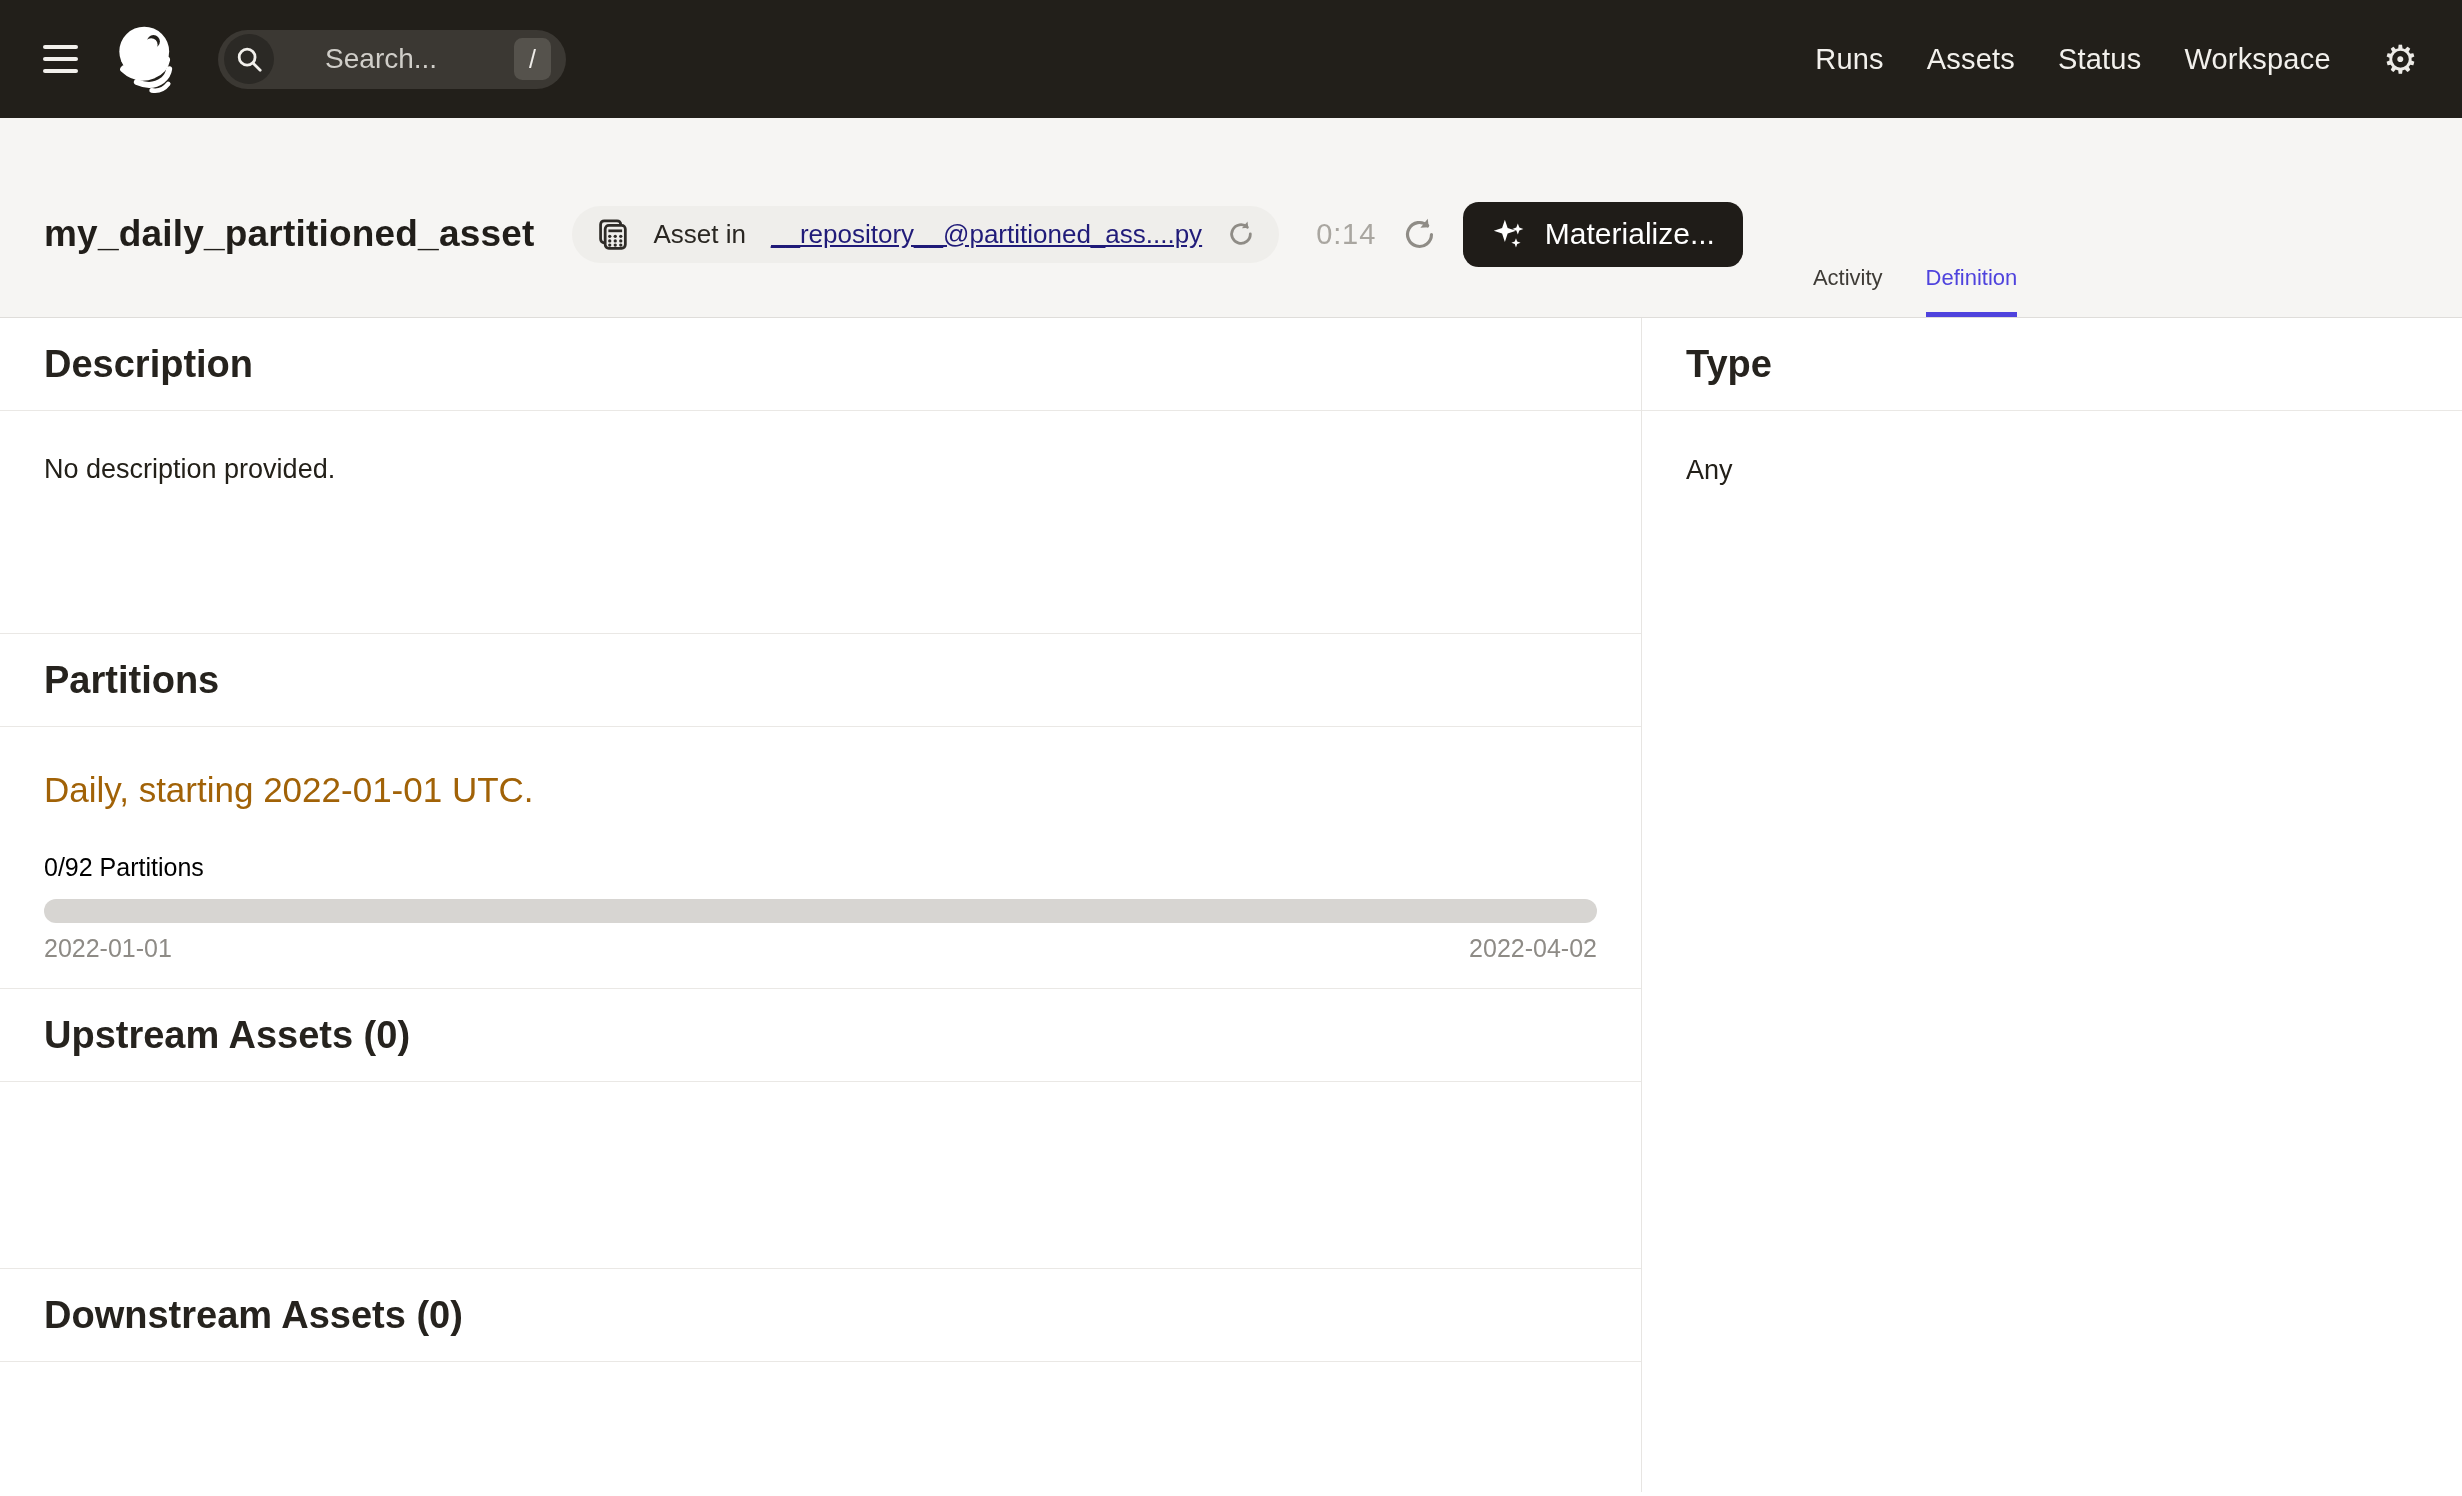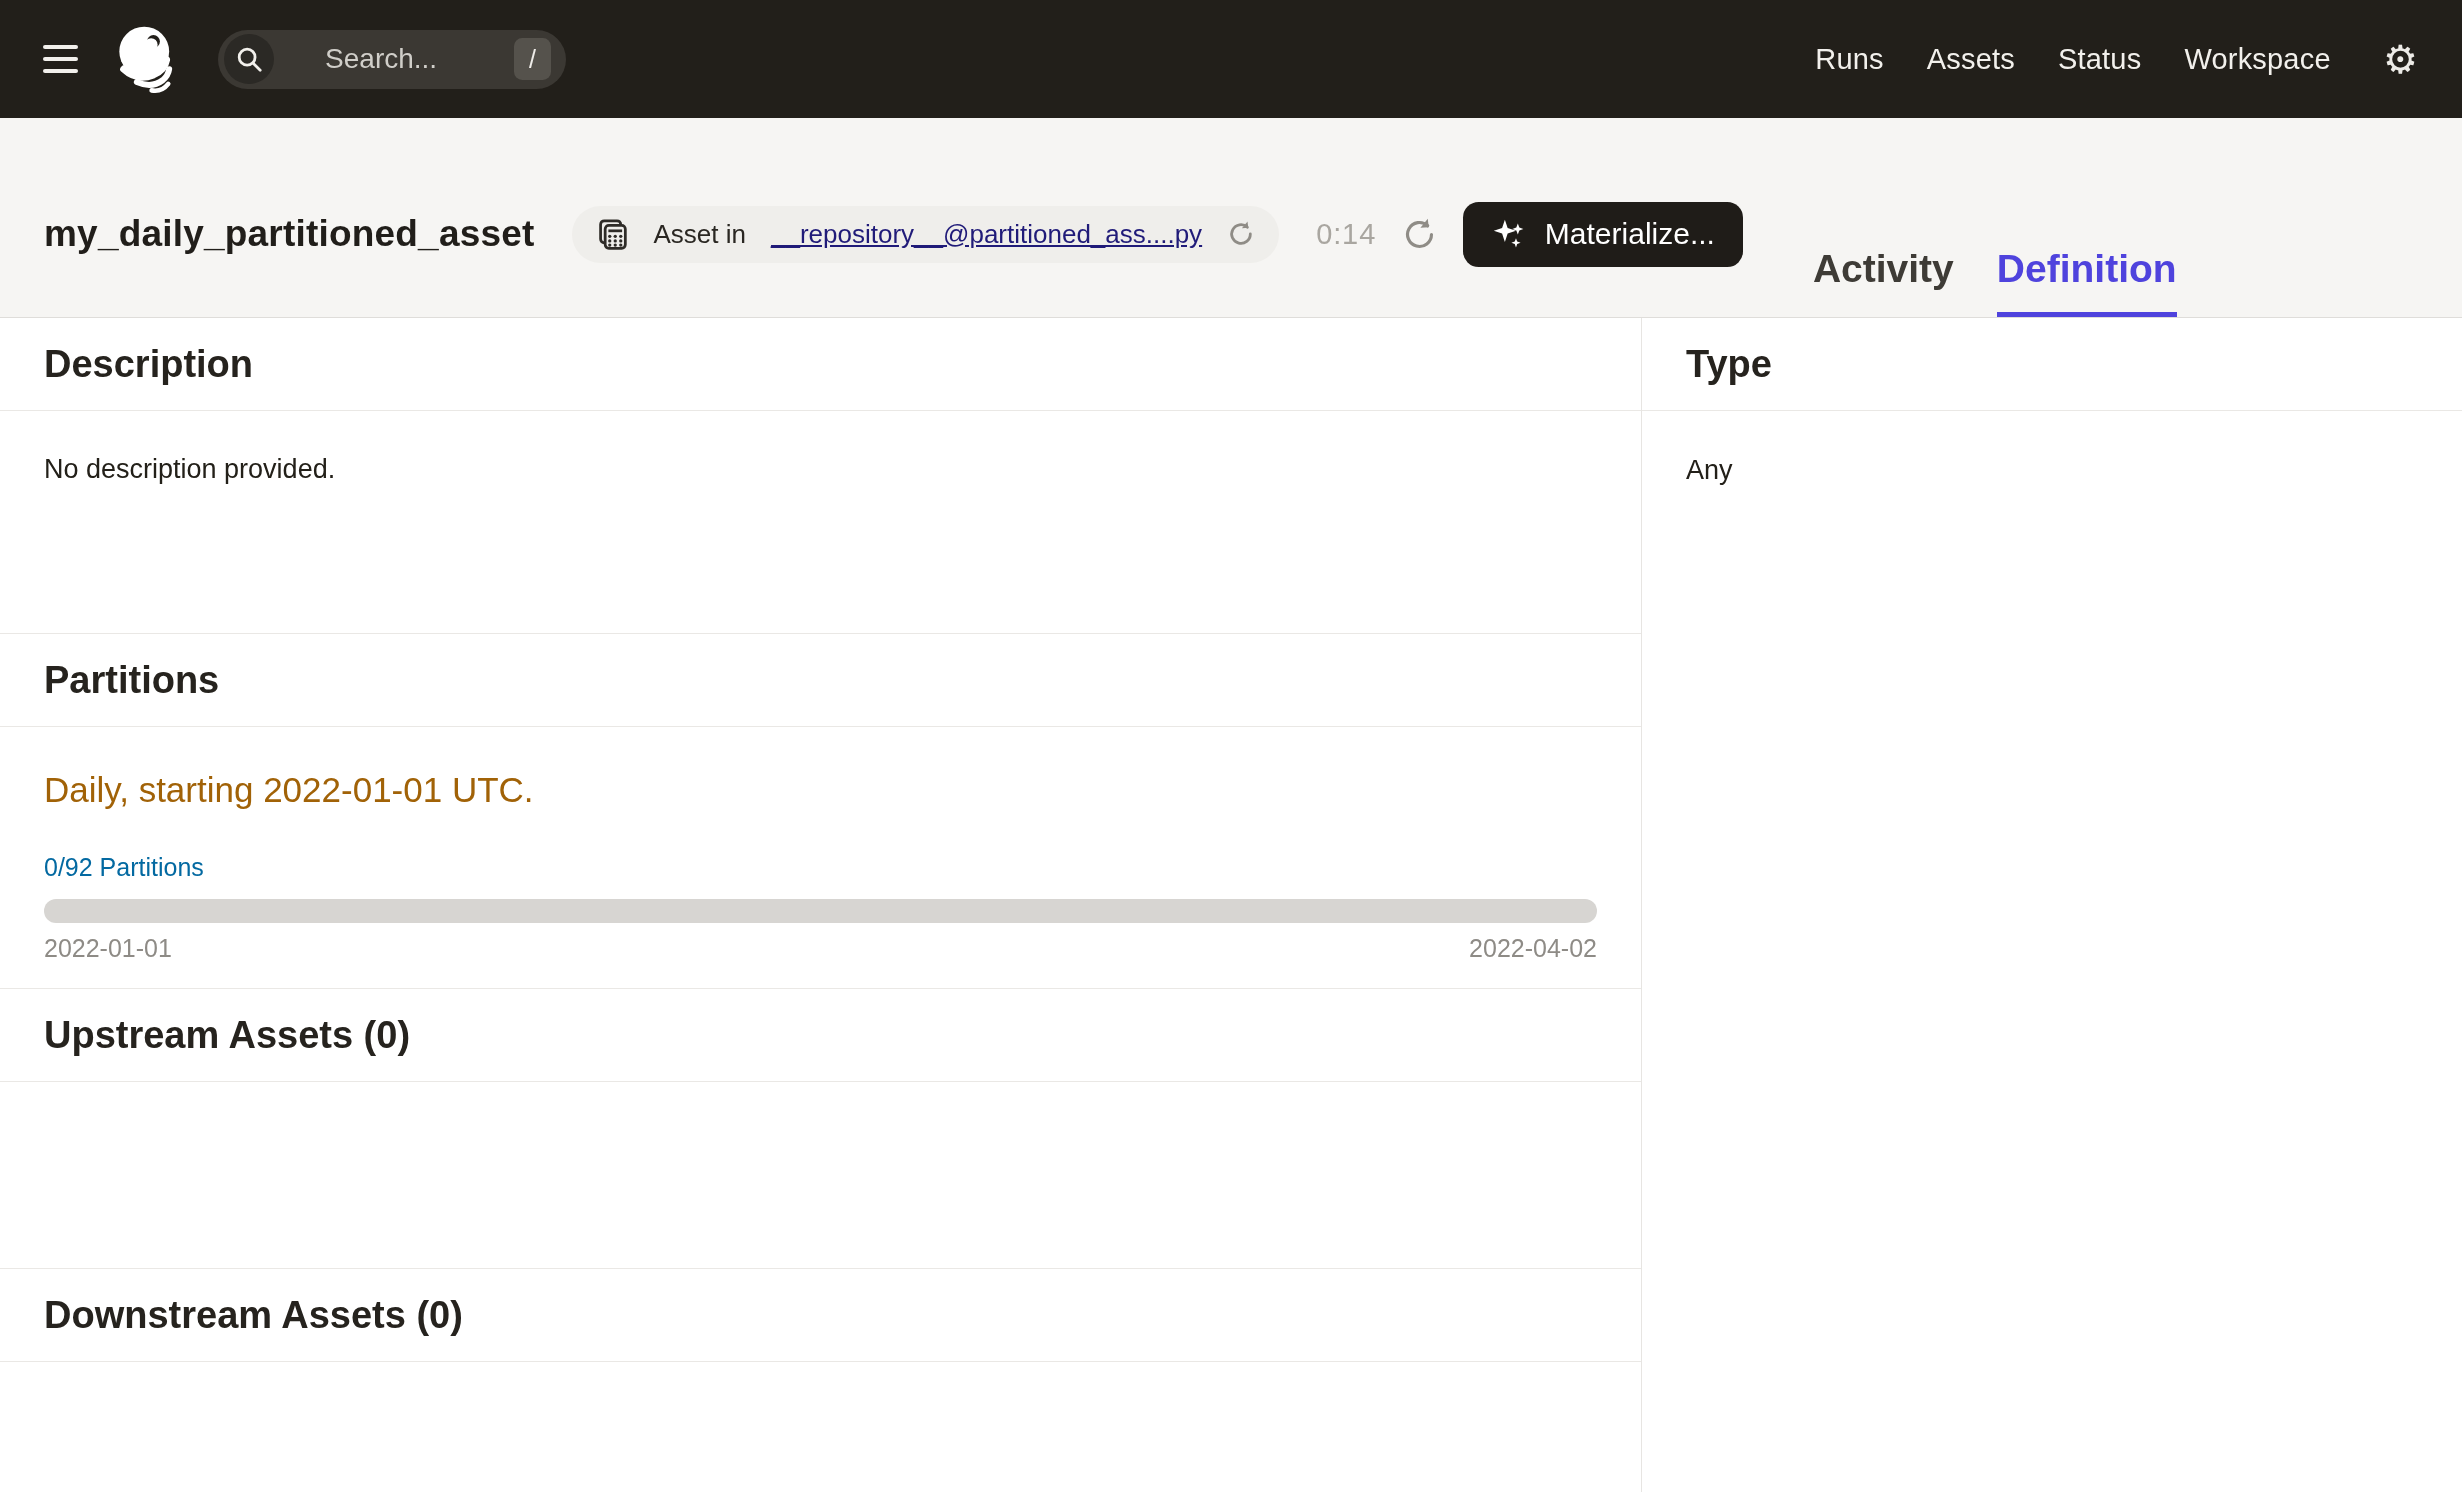--- a/index.html
+++ b/index.html
@@ -85,21 +85,21 @@
     background: #1F1C18; color: #ffffff;
     border: none; border-radius: 15.7px;
     height: 65px; padding: 0 28px;
     font-family: "Liberation Sans", sans-serif;
     font-size: 30px; font-weight: 500;
     display: flex; align-items: center; gap: 16.7px;
     cursor: pointer;
   }
   .tabs { display: flex; gap: 43px; padding: 0 44px; margin-top: auto; }
   .tab {
-    font-size: 39px; font-weight: 700; color: #3E3B36;
+    font-size: 22px; font-weight: 400; color: #3E3B36;
     padding-bottom: 22px; cursor: pointer;
   }
   .tab.active { color: #4F43DD; border-bottom: 5.6px solid #4F43DD; padding-bottom: 21px; }
 
   
   .content { display: flex; height: 1174px; background: #fff; }
   .col-left { width: 1642px; flex: 0 0 auto; border-right: 1.9px solid #E7E5E2; display: flex; flex-direction: column; }
   .col-right { flex: 1 1 auto; display: flex; flex-direction: column; }
 
   .section-head {
@@ -113,21 +113,21 @@
     padding: 43px 44px 0 44px;
     font-size: 27px; color: #232019;
     border-bottom: 1.9px solid #EAE8E5;
   }
   .body-desc { height: 223px; flex: 0 0 auto; }
   .body-partitions { height: 262px; flex: 0 0 auto; }
   .body-upstream { height: 187px; flex: 0 0 auto; }
   .body-downstream { flex: 1 1 auto; border-bottom: none; }
 
   .part-summary { font-size: 35px; color: #a16207; }
-  .part-label { margin-top: 43px; font-size: 25px; color: #0369a1; }
+  .part-label { margin-top: 43px; font-size: 25px; color: #000000; }
   .progress {
     margin-top: 16.7px; height: 24px; border-radius: 12px;
     background: #D7D5D2; overflow: hidden; position: relative;
   }
   .progress-fill { height: 100%; width: 0; background: #4F43DD; border-radius: 12px; }
   .part-range {
     margin-top: 11px; display: flex; justify-content: space-between;
     font-size: 25px; color: #8E8B86;
   }
 

